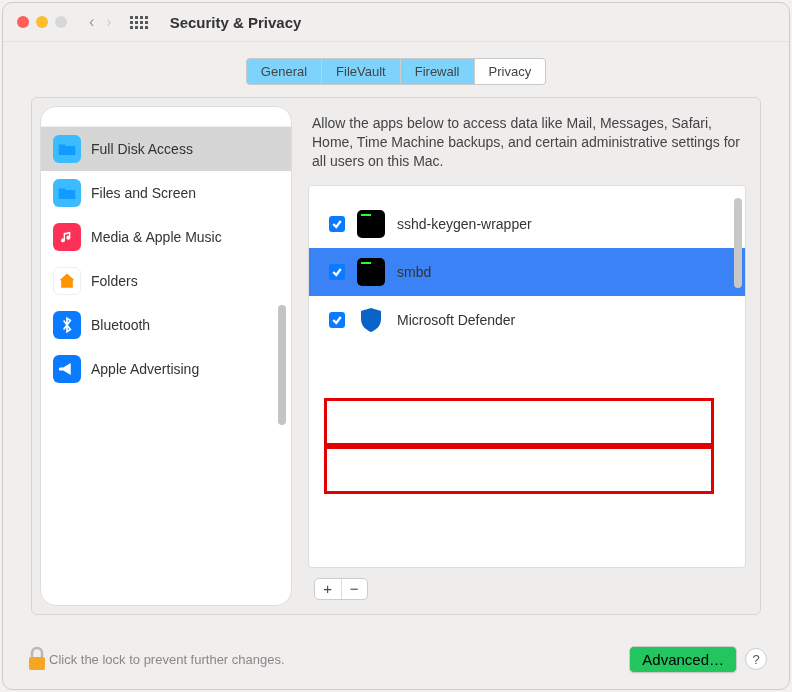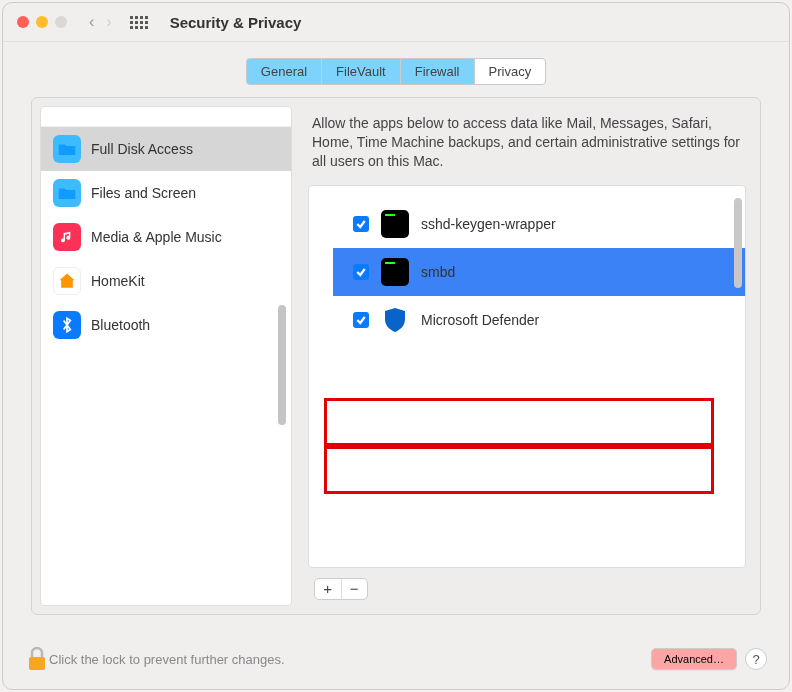--- a/index.html
+++ b/index.html
@@ -52,21 +52,21 @@
     .segmented .seg {
       padding:5px 14px; font-size:13px; color:#444; border-right:1px solid #ccc; cursor:default;
     }
     .segmented .seg:last-child{border-right:none}
     .segmented .seg.active{background:#fff; font-weight:500}
     .panel {
       flex:1; margin:0 28px 18px; border:1px solid #d4d4d4; border-radius:6px;
       display:flex; background:#efecec; padding:8px; gap:8px; overflow:hidden;
     }
     .sidebar {
-      width:252px; background:#fff; border:1px solid #ddd; border-radius:4px;
+      width:252px; background:#fff; border:1px solid #ddd; border-radius:16px;
       overflow:hidden; position:relative;
     }
     .sidebar .topstrip{height:20px;border-bottom:1px solid #eee}
     .sidebar-list{overflow-y:auto; height:calc(100% - 0px)}
     .side-item{
       display:flex; align-items:center; gap:10px; padding:8px 10px 8px 12px;
       font-size:14px;
     }
     .side-item.selected{background:#d6d6d6}
     .side-icon{width:28px;height:28px;border-radius:6px;display:flex;align-items:center;justify-content:center;flex-shrink:0}
@@ -74,21 +74,21 @@
     .side-thumb{position:absolute;top:180px;width:8px;height:120px;left:3px;background:#c4c4c4;border-radius:4px}
     .content {
       flex:1; display:flex; flex-direction:column; padding:6px 6px 6px 8px;justify-content:space-between;
     }
     .desc{font-size:14px;color:#444;line-height:1.35;padding:2px 6px 14px 4px}
     .app-list{
       flex:1; background:#fff; border:1px solid #ddd; border-radius:4px;
       position:relative; overflow:hidden; padding-top:14px;
     }
     .app-row{
-      display:flex; align-items:center; gap:12px; padding:10px 20px;margin-left:24px;
+      display:flex; align-items:center; gap:12px; padding:10px 20px;
     }
     .app-row.alt{background:#3b82f6}
     .chk{width:16px;height:16px;border-radius:3px;background:#0a7aff;display:flex;align-items:center;justify-content:center;flex-shrink:0}
     .chk svg{width:12px;height:12px;stroke:#fff;stroke-width:3;fill:none}
     .app-icon{width:28px;height:28px;border-radius:5px;display:flex;align-items:center;justify-content:center;flex-shrink:0}
     .app-label{font-size:14px;color:#333}
     .highlight-box{
       position:absolute; border:3px solid #e20000; pointer-events:none;
     }
     .hl1{left:15px; top:212px; width:390px; height:48px;}
@@ -99,22 +99,22 @@
     }
     .add-remove div{flex:1;text-align:center;font-size:15px;line-height:20px;color:#444;border-right:1px solid #ddd}
     .add-remove div:last-child{border-right:none}
     .right-scrollbar{position:absolute;right:3px;top:12px;width:8px;height:90px;background:#c8c8c8;border-radius:4px}
     .footer{
       display:flex; align-items:center; padding:12px 22px 16px; 
     }
     .lock-icon{width:24px;height:28px}
     .footer-text{color:#888;font-size:13px;flex:1}
     .adv-btn{
-      background:#fca5a5;border:1px solid #ccc;border-radius:5px;padding:4px 12px;
-      font-size:11px; box-shadow:0 1px 1px rgba(0,0,0,0.05);
+      background:#22c55e;border:1px solid #ccc;border-radius:5px;padding:4px 12px;
+      font-size:15px; box-shadow:0 1px 1px rgba(0,0,0,0.05);
     }
     .help-btn{
       width:22px;height:22px;border-radius:50%;border:1px solid #ccc;background:#fff;
       display:flex;align-items:center;justify-content:center;font-size:13px;color:#555;margin-left:8px;
     }
     .terminal-icon{background:#000;position:relative}
     .terminal-icon::after{content:"";position:absolute;top:4px;left:4px;width:10px;height:2px;background:#2aff2a}
   </style>
 </head>
 <body>
@@ -186,29 +186,37 @@
               </svg>
           </div>
           <span>Media &amp; Apple Music</span>
         </div>
         <div class="side-item">
           <div class="side-icon" style="background:#fff;border:1px solid #eee">
             <svg width="20" height="20" viewBox="0 0 24 24" fill="#ff9500">
                 <path d="M12 3l9 8h-2v9H5v-9H3z"></path>
               </svg>
           </div>
-          <span>HomeKit</span>
+          <span>Folders</span>
         </div>
         <div class="side-item">
           <div class="side-icon" style="background:#0a7aff">
             <svg width="14" height="18" viewBox="0 0 24 32" fill="none" stroke="#fff" stroke-width="3">
                 <path d="M6 8l12 16-6 4V4l6 4L6 24"></path>
               </svg>
           </div>
           <span>Bluetooth</span>
+        </div>
+        <div class="side-item">
+          <div class="side-icon" style="background:#0a7aff">
+            <svg width="18" height="16" viewBox="0 0 24 20" fill="#fff">
+                <path d="M3 8h4l10-6v16L7 12H3a2 2 0 0 1 0-4z"></path>
+              </svg>
+          </div>
+          <span>Apple Advertising</span>
         </div>
       </div>
       <div class="side-scrollbar">
           <div class="side-thumb"></div>
         </div>
     </div>
 
     <div class="content">
       <div class="desc">Allow the apps below to access data like Mail, Messages, Safari, Home, Time Machine backups, and certain administrative settings for all users on this Mac.</div>
       <div class="app-list">

